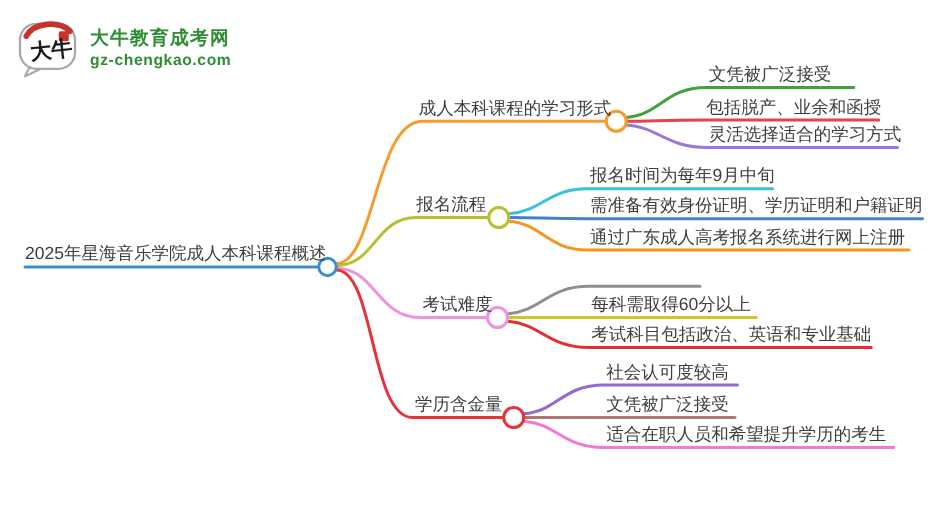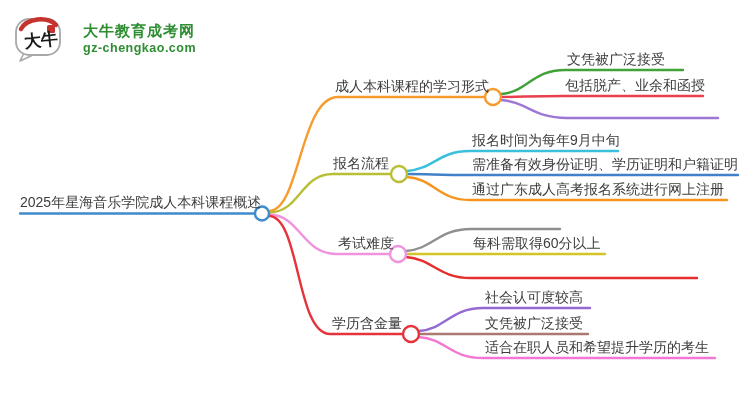--- a/index.html
+++ b/index.html
@@ -18,21 +18,21 @@
     position:absolute;
     white-space:nowrap;
     color:#3d3d3d;
     font-size:14px;
     line-height:17px;
   }
   .root-label{font-size:14px;text-align:right;}
   
   .logo{position:absolute;left:14px;top:14px;display:flex;align-items:center;}
   .logo-mark{width:50px;height:48px;position:relative;flex:0 0 auto;}
-  .logo-text{margin-left:19px;}
+  .logo-text{margin-left:8px;}
   .logo-title{
     color:#2f8e33;font-weight:bold;font-size:15px;line-height:19px;letter-spacing:1px;
   }
   .logo-domain{
     color:#2f8e33;font-weight:bold;font-size:12.5px;line-height:16px;letter-spacing:.5px;
   }
 </style>
 </head>
 <body>
 
@@ -73,28 +73,30 @@
       <circle cx="398" cy="254" r="8" fill="#ffffff" stroke="#f092dc"></circle>
       <circle cx="411" cy="334" r="8" fill="#ffffff" stroke="#e5333c"></circle>
     </g>
   </svg>
 
   <div class="node-label root-label" style="left:20px;top:194px;">2025年星海音乐学院成人本科课程概述</div>
 
   <div class="node-label" style="left:335px;top:78px;">成人本科课程的学习形式</div>
   <div class="node-label" style="left:567px;top:51px;">文凭被广泛接受</div>
   <div class="node-label" style="left:565px;top:77px;">包括脱产、业余和函授</div>
+  <div class="node-label" style="left:567px;top:99px;">灵活选择适合的学习方式</div>
 
   <div class="node-label" style="left:333px;top:155px;">报名流程</div>
   <div class="node-label" style="left:472px;top:132px;">报名时间为每年9月中旬</div>
   <div class="node-label" style="left:472px;top:181px;">通过广东成人高考报名系统进行网上注册</div>
   <div class="node-label" style="left:472px;top:156px;">需准备有效身份证明、学历证明和户籍证明</div>
 
   <div class="node-label" style="left:338px;top:235px;">考试难度</div>
   <div class="node-label" style="left:473px;top:235px;">每科需取得60分以上</div>
+  <div class="node-label" style="left:473px;top:259px;">考试科目包括政治、英语和专业基础</div>
 
   <div class="node-label" style="left:332px;top:315px;">学历含金量</div>
   <div class="node-label" style="left:485px;top:289px;">社会认可度较高</div>
   <div class="node-label" style="left:485px;top:339px;">适合在职人员和希望提升学历的考生</div>
   <div class="node-label" style="left:485px;top:315px;">文凭被广泛接受</div>
 
   <div class="logo">
     <div class="logo-mark">
       <svg width="50" height="48" viewBox="0 0 50 48">
         <path d="M10 39 L6 47 L19 41 Z" fill="#ffffff" stroke="#a8a8a8" stroke-width="1.6" stroke-linejoin="round"></path>

